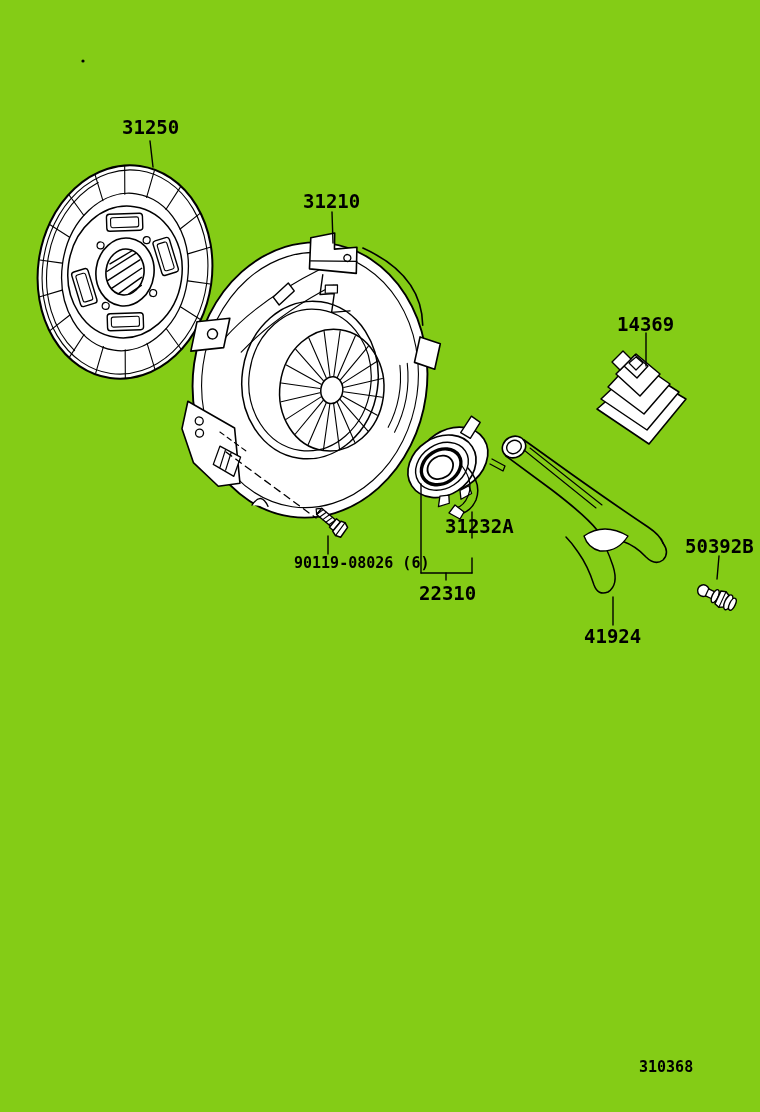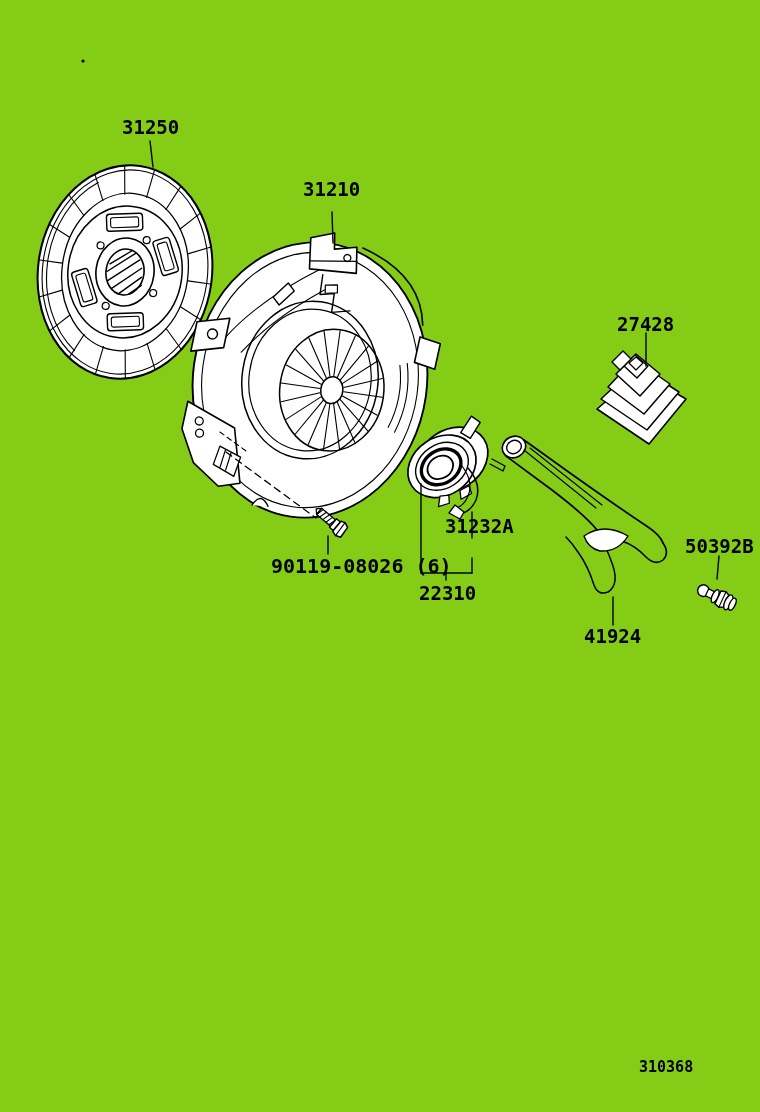--- a/index.html
+++ b/index.html
@@ -5,21 +5,21 @@
   html,body{margin:0;padding:0;background:#fff;}
   #stage{
     position:relative;width:760px;height:1112px;background:#84cc16;overflow:hidden;
     font-family:"DejaVu Sans Mono","Liberation Mono",monospace;
   }
   #artwork{position:absolute;left:0;top:0;}
   .plabel{
     position:absolute;color:#000;font-weight:bold;font-size:19px;line-height:1;
     letter-spacing:0px;white-space:pre;
   }
-  .plabel.long{font-size:20px;letter-spacing:0px;}
+  .plabel.long{font-size:15px;letter-spacing:0px;margin-left:23px;}
   .figcode{
     position:absolute;color:#000;font-weight:bold;font-size:15px;line-height:1;white-space:pre;
   }
 </style>
 </head>
 <body>
 
 <div id="stage">
 
   <svg id="artwork" width="760" height="1112" viewBox="0 0 760 1112" fill="none" stroke="#000" stroke-linecap="round" stroke-linejoin="round">
@@ -175,23 +175,23 @@
       <path d="M421 484 L421 573"></path>
       <path d="M472 512 L472 538"></path>
       <path d="M472 558 L472 573"></path>
       <path d="M421 573 L472 573"></path>
       <path d="M446 573 L446 580"></path>
     </g>
   </svg>
 
   <div class="plabel" style="left:122px;top:118px">31250</div>
 
-  <div class="plabel" style="left:303px;top:180px">31210</div>
-
-  <div class="plabel" style="left:617px;top:315px">27428</div>
+  <div class="plabel" style="left:303px;top:192px">31210</div>
+
+  <div class="plabel" style="left:617px;top:315px">14369</div>
 
   <div class="plabel" style="left:445px;top:517px">31232A</div>
 
   <div class="plabel" style="left:419px;top:584px">22310</div>
 
   <div class="plabel long" style="left:271px;top:556px">90119-08026 (6)</div>
 
   <div class="plabel" style="left:584px;top:627px">41924</div>
 
   <div class="plabel" style="left:685px;top:537px">50392B</div>

